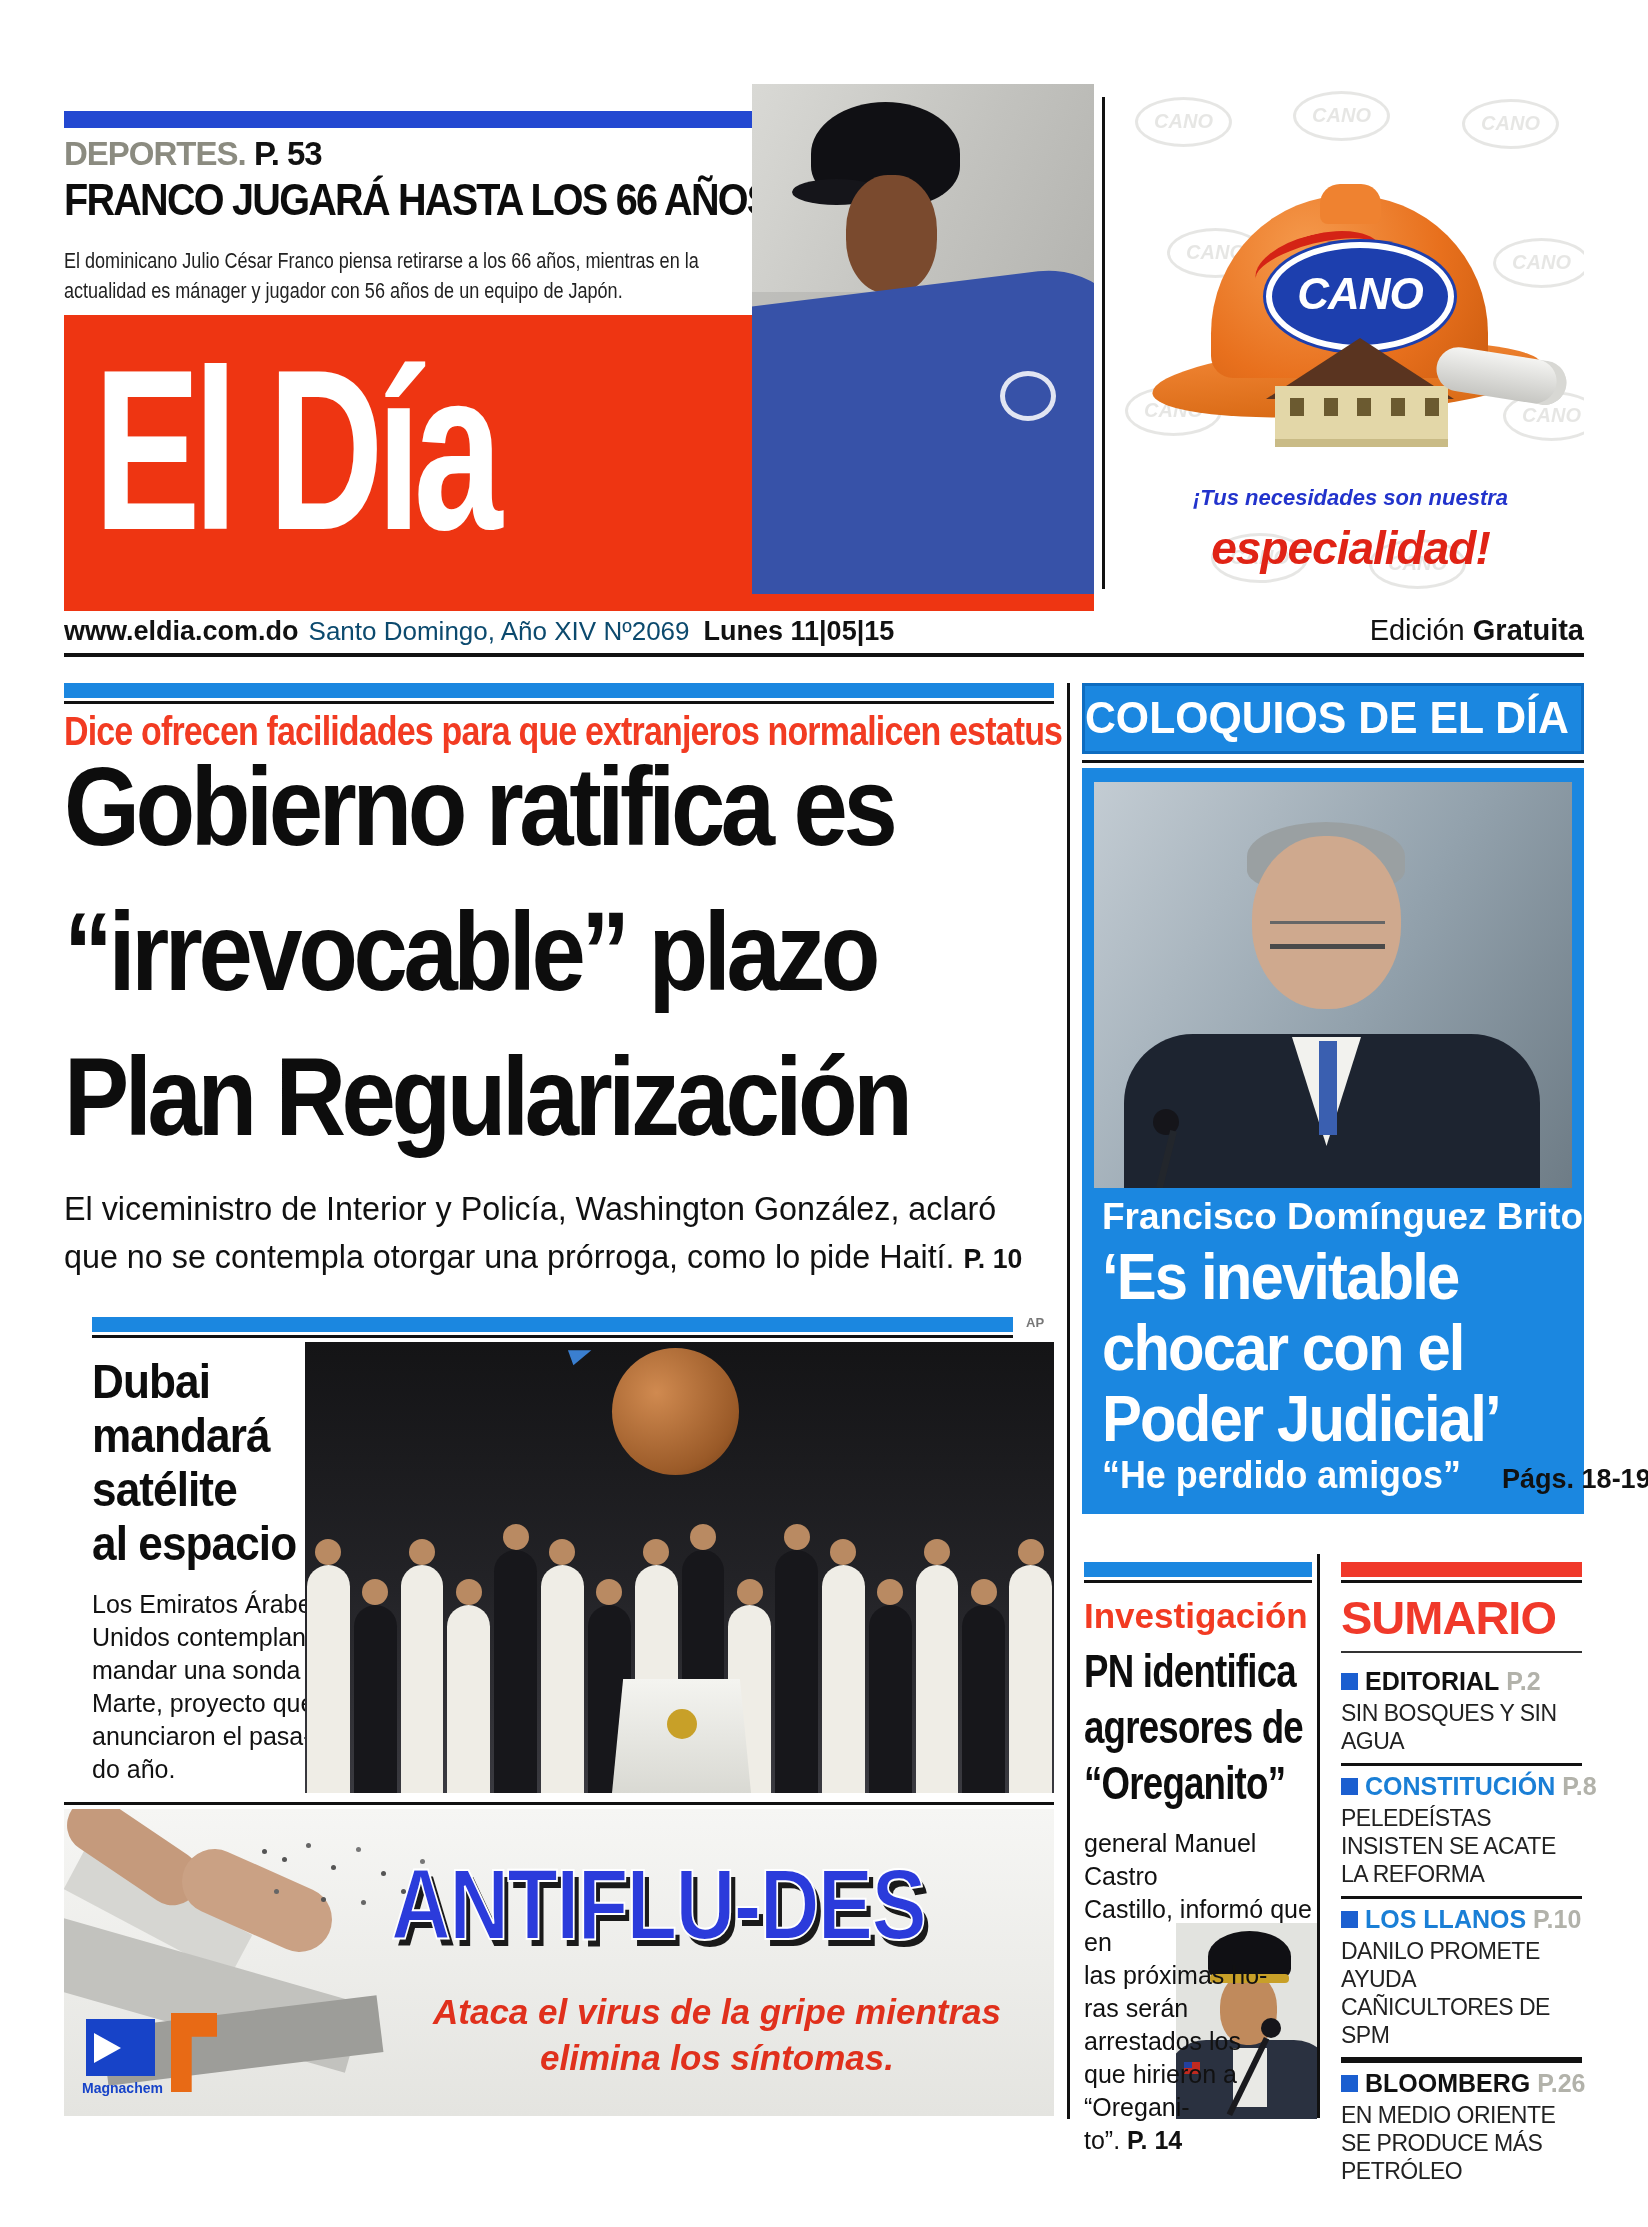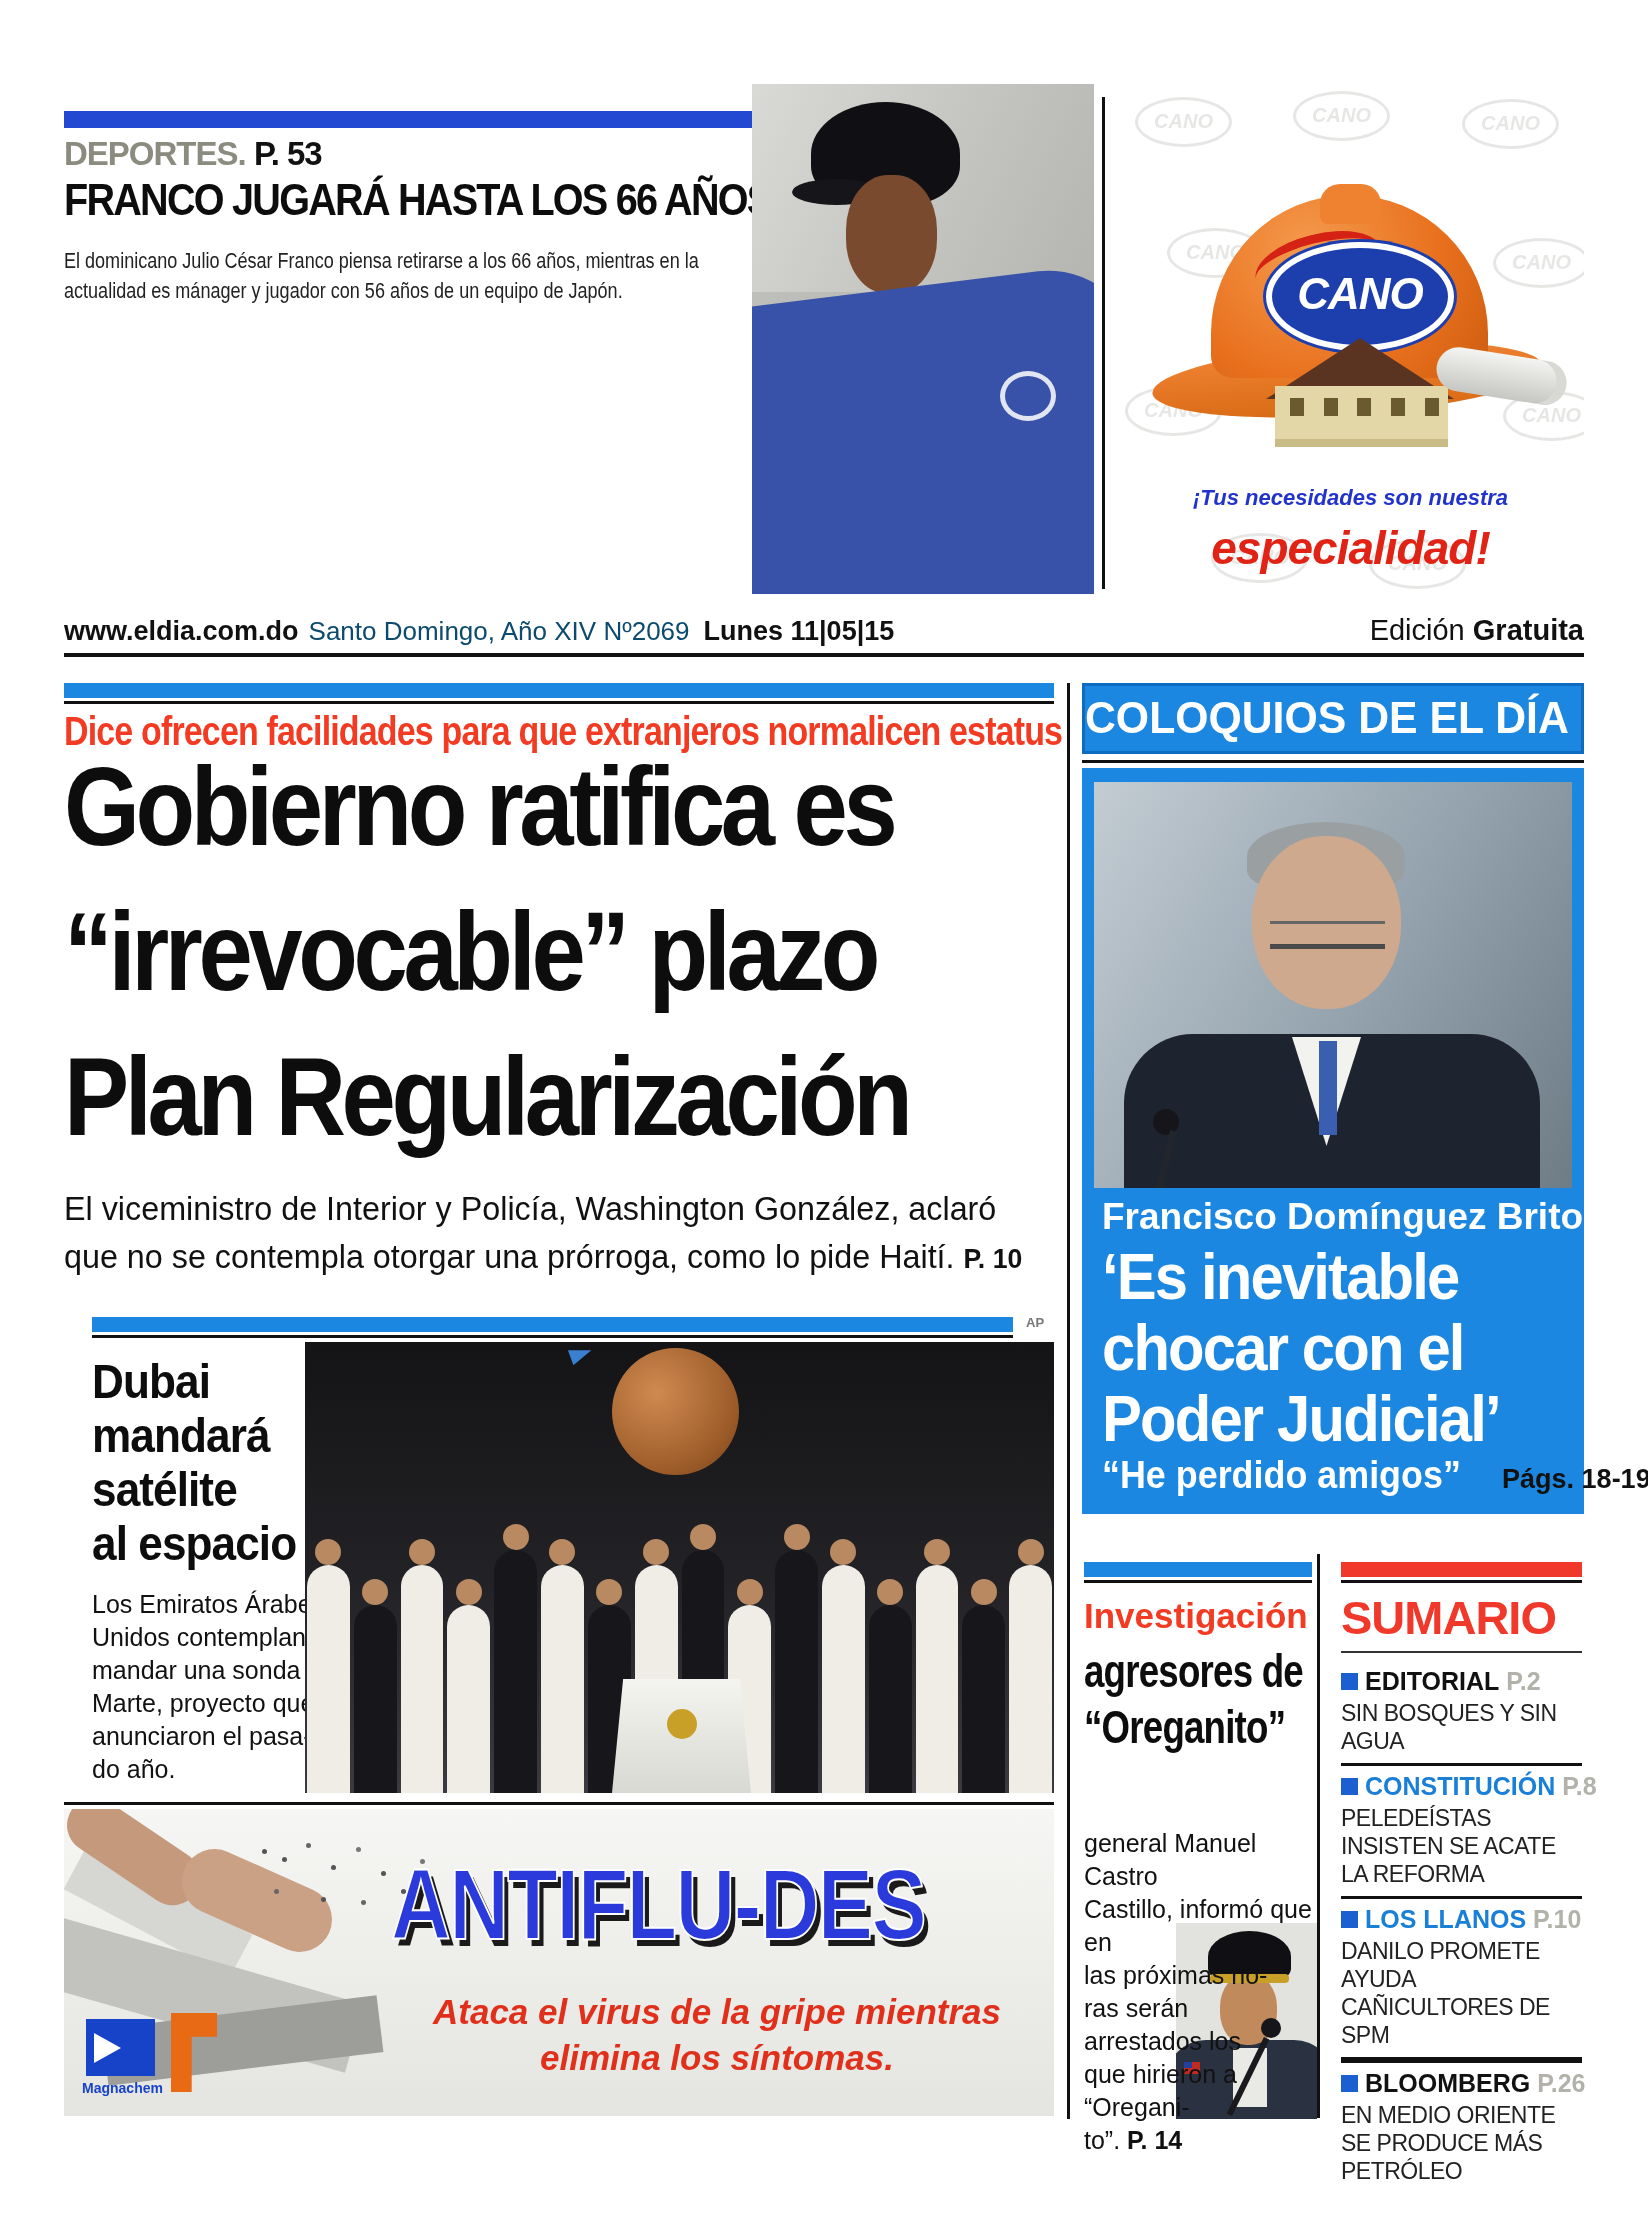--- a/index.html
+++ b/index.html
@@ -201,20 +201,25 @@
 
   <div class="abs franco-headline">
     <span class="cx cx88">FRANCO JUGARÁ HASTA LOS 66 AÑOS</span>
   </div>
 
   <div class="abs franco-deck">
     <span class="cx cx82">El dominicano Julio César Franco piensa retirarse a los 66 años, mientras en la</span><br>
     <span class="cx cx82">actualidad es mánager y jugador con 56 años de un equipo de Japón.</span>
   </div>
 
+  <div class="abs masthead-box">
+    <div class="eldia-logo">
+      <span class="cx cx70">El Día</span>
+    </div>
+  </div>
 
   <div class="abs player-photo">
     <div class="pp-band"></div>
     <div class="pp-helmet"></div>
     <div class="pp-brim"></div>
     <div class="pp-face"></div>
     <div class="pp-jersey"></div>
     <div class="pp-logo"></div>
   </div>
 
@@ -363,20 +368,21 @@
     <div class="magna-name">Magnachem</div>
     <div class="partner-logo"></div>
   </div>
 
   <div class="abs mid-divider-v"></div>
   <div class="abs invest-bluebar"></div>
   <div class="abs invest-rule rule"></div>
   <div class="abs invest-label">Investigación</div>
 
   <div class="abs invest-headline">
+    <div><span class="cx cx78">PN identifica</span></div>
     <div><span class="cx cx78">agresores de</span></div>
     <div><span class="cx cx78">“Oreganito”</span></div>
   </div>
 
   <div class="abs police-photo">
     <div class="pol-jacket"></div>
     <div class="pol-shirt"></div>
     <div class="pol-face"></div>
     <div class="pol-cap"></div>
     <div class="pol-braid"></div>

